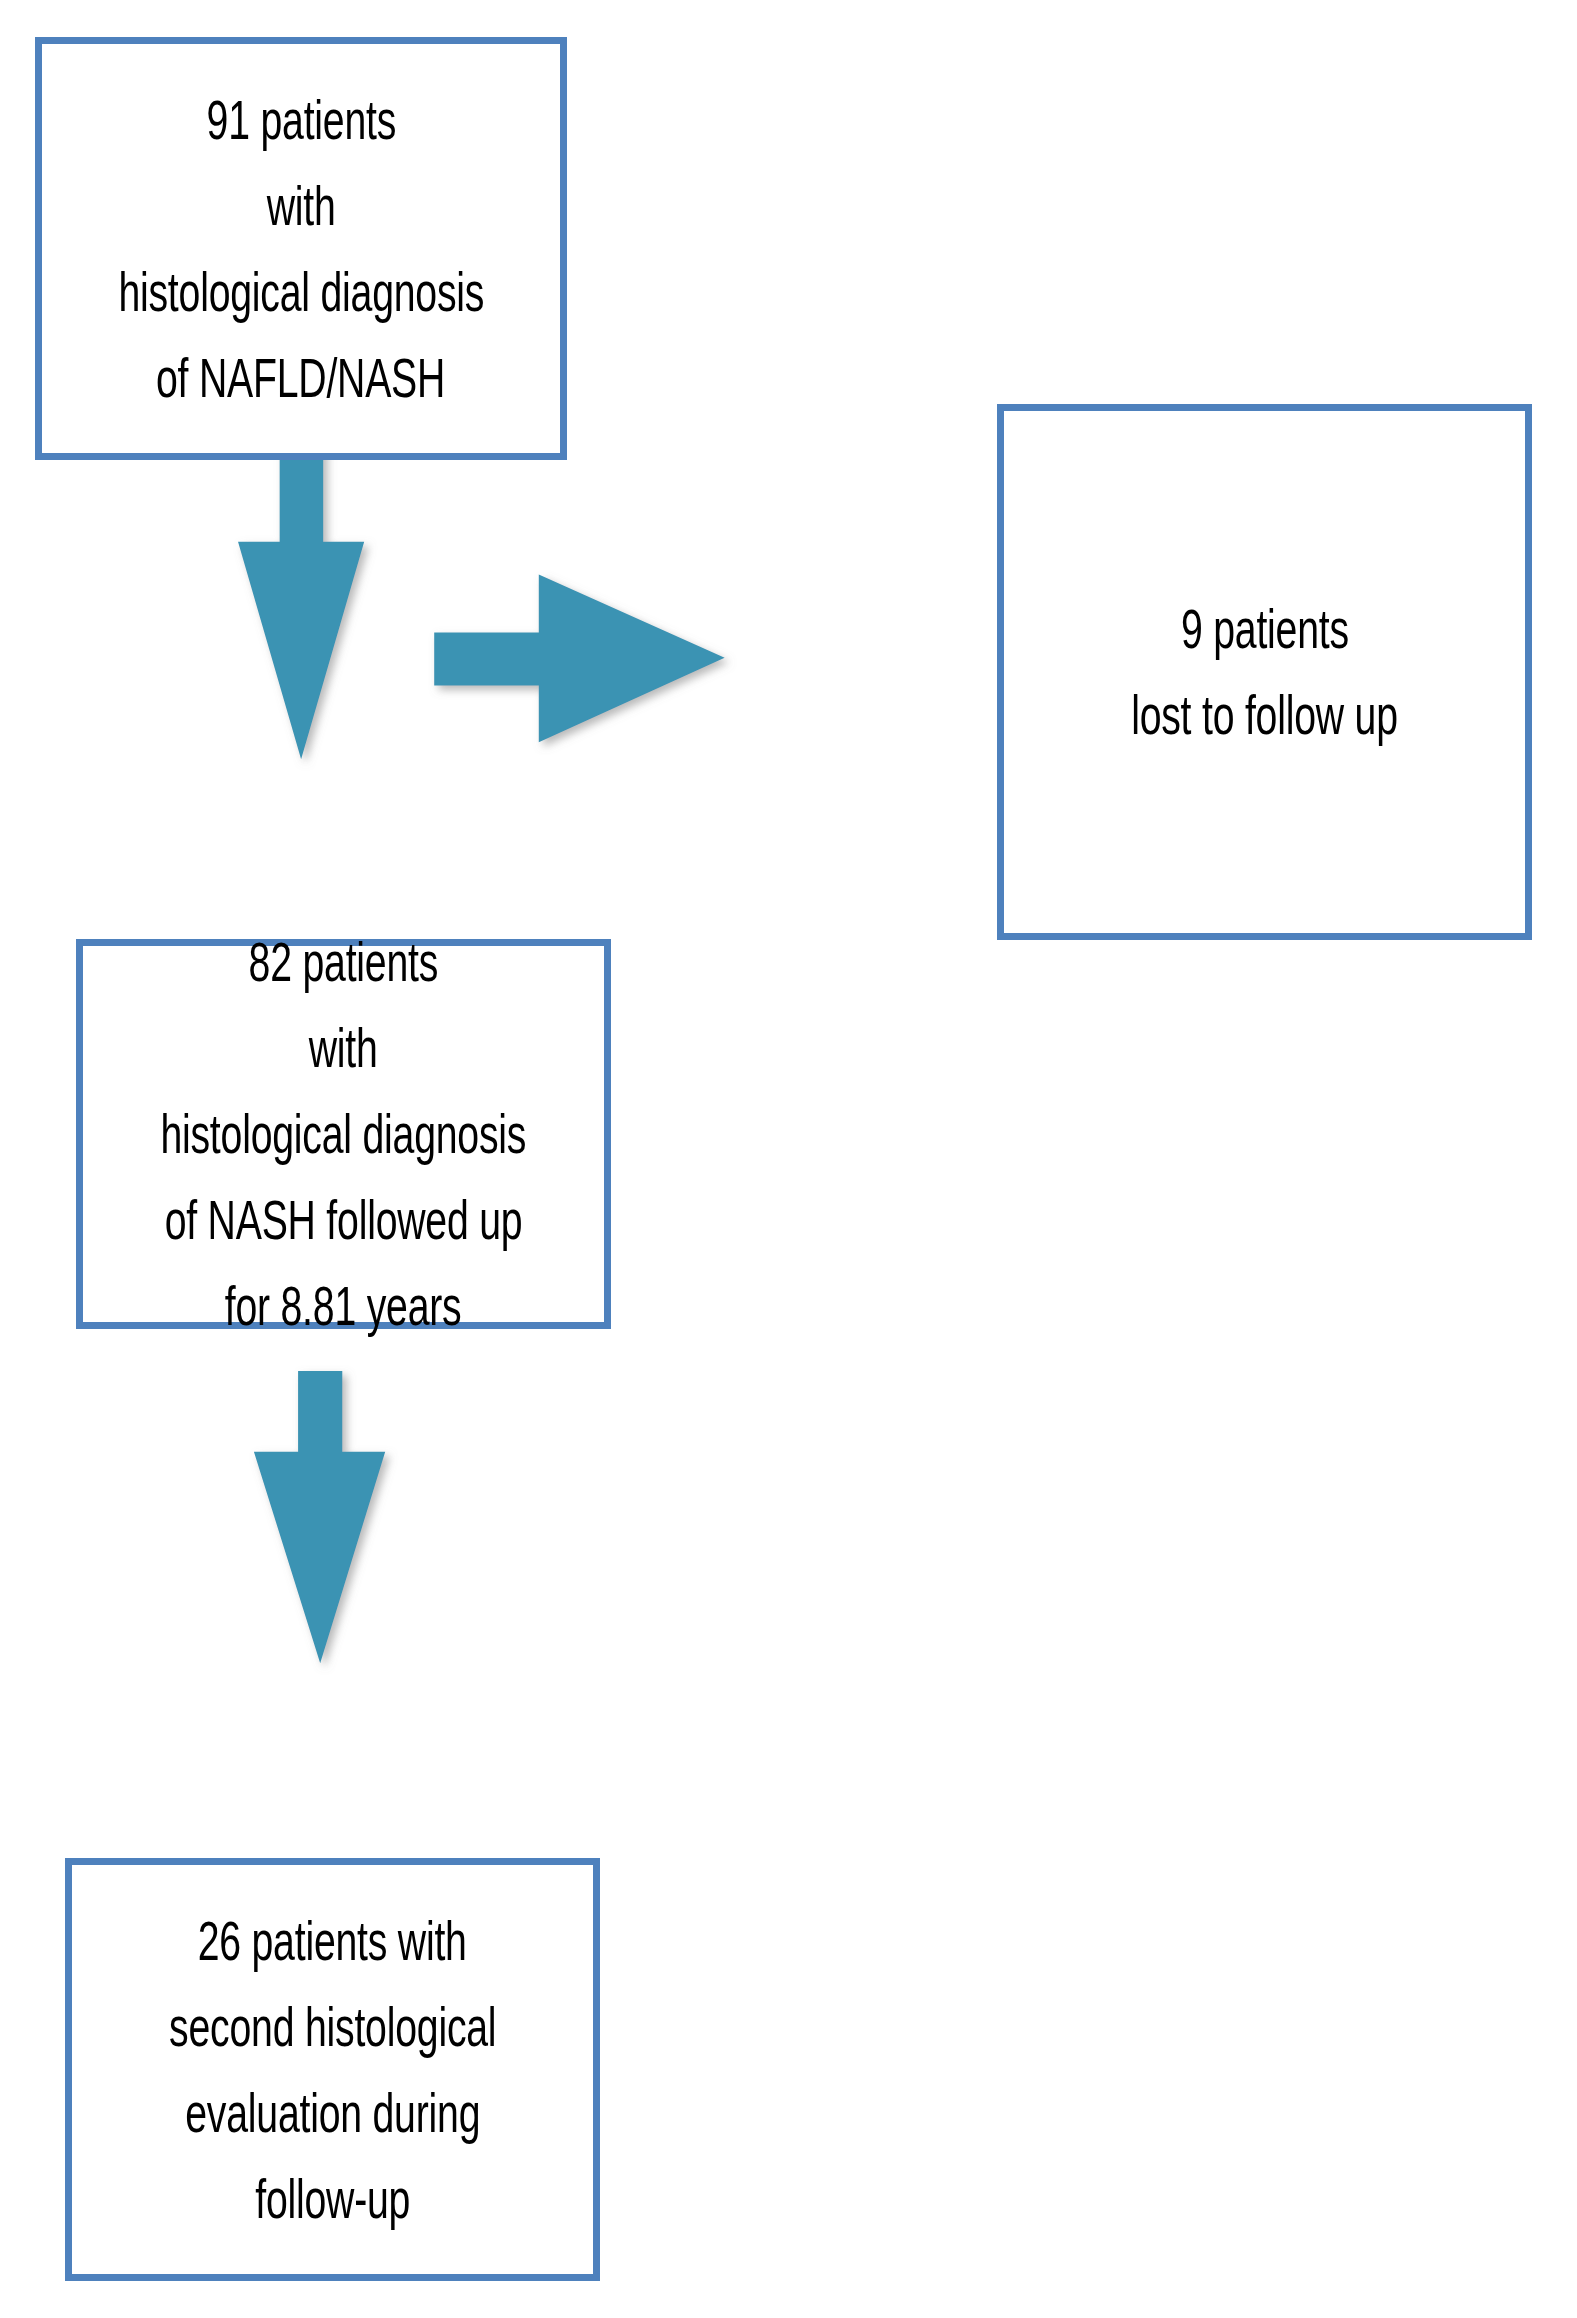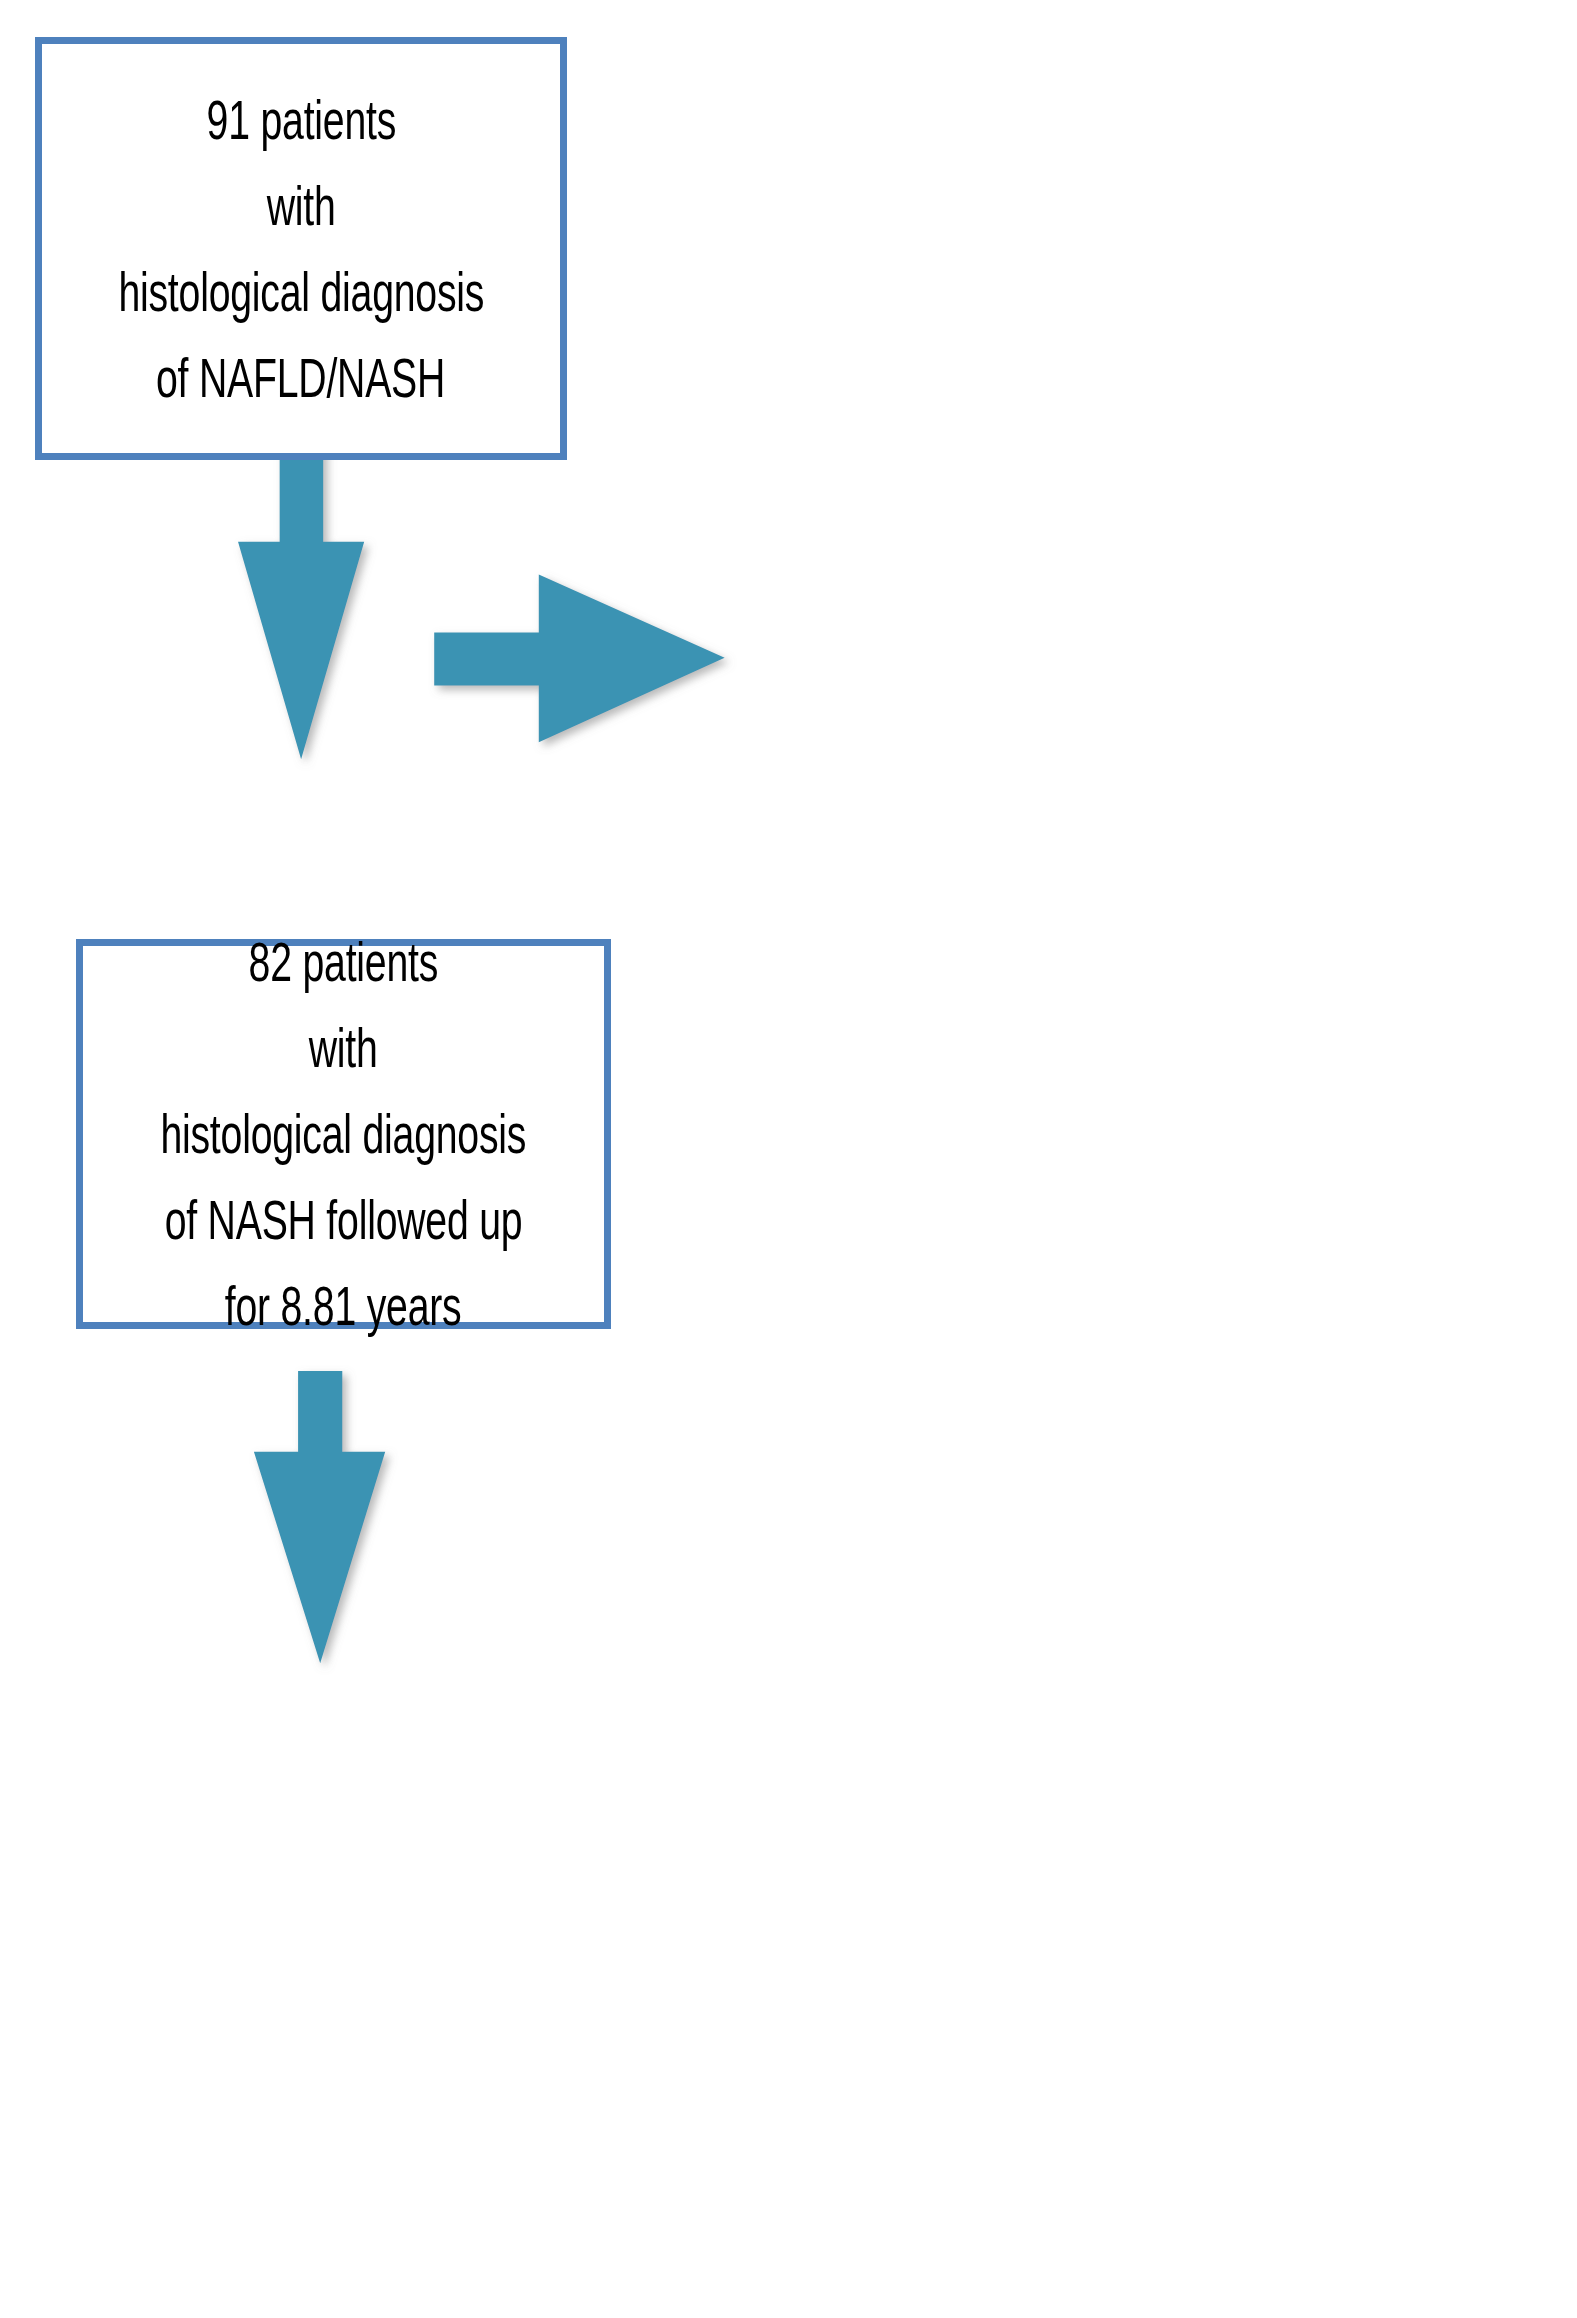--- a/index.html
+++ b/index.html
@@ -92,24 +92,34 @@
     <path d="M 87 0 L 157 0 L 157 128 L 225 128 L 122 463 L 17 128 L 87 128 Z" fill="#3B93B3" filter="url(#sh3)"></path>
   </svg>
 
   <div id="box-initial-cohort" class="node-box">
     <div class="node-line">91 patients</div>
     <div class="node-line">with</div>
     <div class="node-line">histological diagnosis</div>
     <div class="node-line">of NAFLD/NASH</div>
   </div>
 
+  <div id="box-lost-followup" class="node-box">
+    <div class="node-line">9 patients</div>
+    <div class="node-line">lost to follow up</div>
+  </div>
 
   <div id="box-followed-cohort" class="node-box">
     <div class="node-line">82 patients</div>
     <div class="node-line">with</div>
     <div class="node-line">histological diagnosis</div>
     <div class="node-line">of NASH followed up</div>
     <div class="node-line">for 8.81 years</div>
   </div>
 
+  <div id="box-second-biopsy" class="node-box">
+    <div class="node-line">26 patients with</div>
+    <div class="node-line">second histological</div>
+    <div class="node-line">evaluation during</div>
+    <div class="node-line">follow-up</div>
+  </div>
 
 </div>
 
 
 </body></html>

